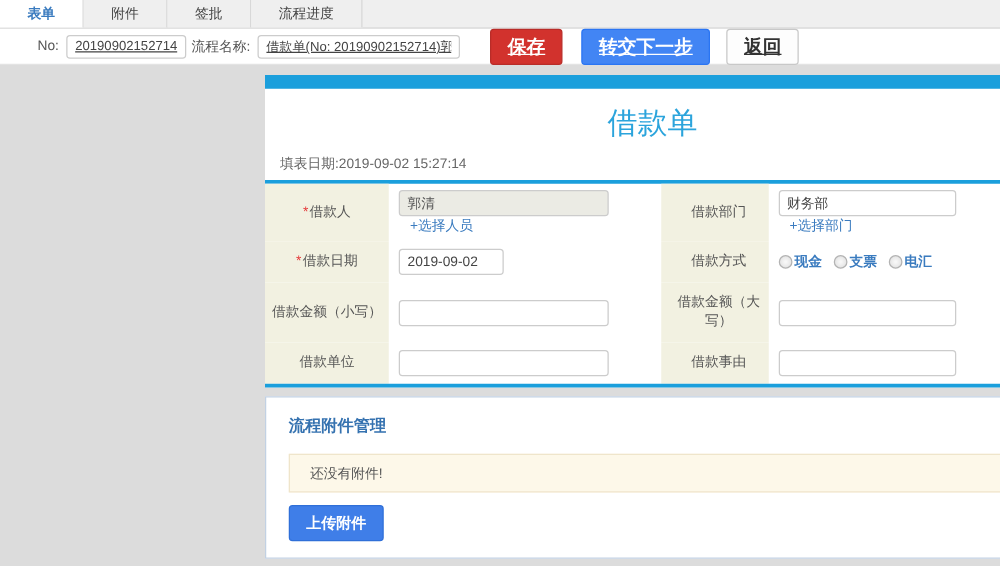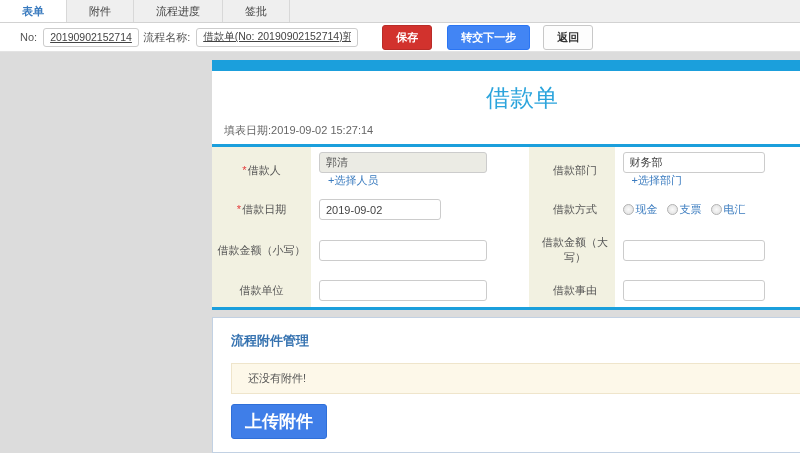--- a/index.html
+++ b/index.html
@@ -7,28 +7,28 @@
     font-family:"Liberation Sans","DejaVu Sans",sans-serif; }
 
   
   .tabbar { display:flex; height:23px; background:#efefef; border-bottom:1px solid #d2d2d2; }
   .tab { padding:0 22px; line-height:22px; font-size:11px; color:#444;
          border-right:1px solid #d8d8d8; cursor:pointer; background:#efefef;text-align:right; }
   .tab.active { background:#fff; color:#3a7bbf; font-weight:bold; }
 
   
   .toolbar { display:flex; align-items:center; height:29px; background:#fff;
-             border-bottom:1px solid #e3e3e3; padding-left:16px; }
+             border-bottom:1px solid #e3e3e3; padding-left:26px; }
   .tb-label { font-size:11px; color:#555; margin:0 6px 0 4px; }
   .tb-input { height:19px; border:1px solid #ccc; border-radius:3px; padding:1px 6px;
               font-size:10.5px; color:#444; font-family:inherit;text-decoration:underline; }
   #no-input { width:96px; }
   #name-input { width:162px; }
-  .btn { font-size:11px; font-weight:bold; padding:4px 13px; border-radius:3px;
-         border:1px solid transparent; cursor:pointer; font-family:inherit; }
+  .btn { font-size:15px; font-weight:bold; padding:4px 13px; border-radius:3px;
+         border:1px solid transparent; cursor:pointer; font-family:inherit;text-decoration:underline; }
   .btn-save { background:#d2322d; color:#fff; margin-left:24px; border-color:#b92c28; }
   .btn-next { background:#4285f4; color:#fff; margin-left:15px; border-color:#2a75f3; }
   .btn-back { background:#fdfdfd; color:#333; margin-left:13px; border-color:#c8c8c8; }
 
   
   .content { height:401px; background:#dcdcdc; padding-top:8px; }
   .panel { margin-left:212px; width:620px; }
   .card { background:#fff; margin-bottom:7px; }
 
   
@@ -40,50 +40,50 @@
 
   table.form { width:100%; border-collapse:collapse; font-size:11px; table-layout:fixed; }
   td.lbl { width:99px; background:#f2f1e1; text-align:center; color:#555; padding:9px 3px;
            line-height:15px; }
   td.lbl2 { width:86px;padding-left:10px; }
   td.fld { padding:5px 8px; vertical-align:middle; }
   .req { color:#e43b3b; margin-right:1px; }
   input.f { height:21px; border:1px solid #ccc; border-radius:3px; padding:1px 6px;
             font-size:11px; color:#444; font-family:inherit; width:168px; vertical-align:middle; }
   input.f:disabled, input.f.ro { background:#ebebe4; color:#555; }
-  input.f.date { width:122px; }
+  input.f.date { width:84px; }
   input.f.w2 { width:142px; }
   a.sel-link { color:#3a7bbf; font-size:11px; text-decoration:none; margin-left:9px;
                white-space:nowrap; }
   .radio-group { display:flex; align-items:center; gap:9px; }
   .radio { display:flex; align-items:center; cursor:pointer; }
   .radio-dot { width:11px; height:11px; border-radius:50%; border:1px solid #b3b3b3;
                background:radial-gradient(#fafafa,#ddd); margin-right:2px; }
-  .radio-label { color:#3a7bbf; }
+  .radio-label { color:#3a7bbf;font-weight:bold; }
 
   
   .attach-card { border:1px solid #c2d1e3; padding:14px 16px 13px 18px; }
   .attach-heading { color:#3572b0; font-weight:bold; font-size:13px; margin-bottom:13px; }
   .alert { background:#fdf8e9; border:1px solid #efe5cb; padding:7px 16px; font-size:11px;
            color:#555; margin-bottom:10px; }
-  .upload-btn { background:#3f7ee8; color:#fff; font-size:17px; font-weight:bold;
+  .upload-btn { background:#3f7ee8; color:#fff; font-size:12px; font-weight:bold;
                 padding:5px 13px; border:1px solid #2f6fd8; border-radius:3px; cursor:pointer;
                 font-family:inherit; }
 
   
   .approval-card { border:1px solid #dfb8b7; padding:17px 16px; }
 </style>
 </head>
 <body>
 
 <div class="tabbar">
   <div class="tab active">表单</div>
   <div class="tab">附件</div>
+  <div class="tab">签批</div>
   <div class="tab">流程进度</div>
-  <div class="tab">签批</div>
 </div>
 
 <div class="toolbar">
   <span class="tb-label">No:</span>
   <input id="no-input" class="tb-input" value="20190902152714" style="">
   <span class="tb-label">流程名称:</span>
   <input id="name-input" class="tb-input" value="借款单(No: 20190902152714)郭清" style="">
   <button class="btn btn-save">保存</button>
   <button class="btn btn-next">转交下一步</button>
   <button class="btn btn-back">返回</button>

